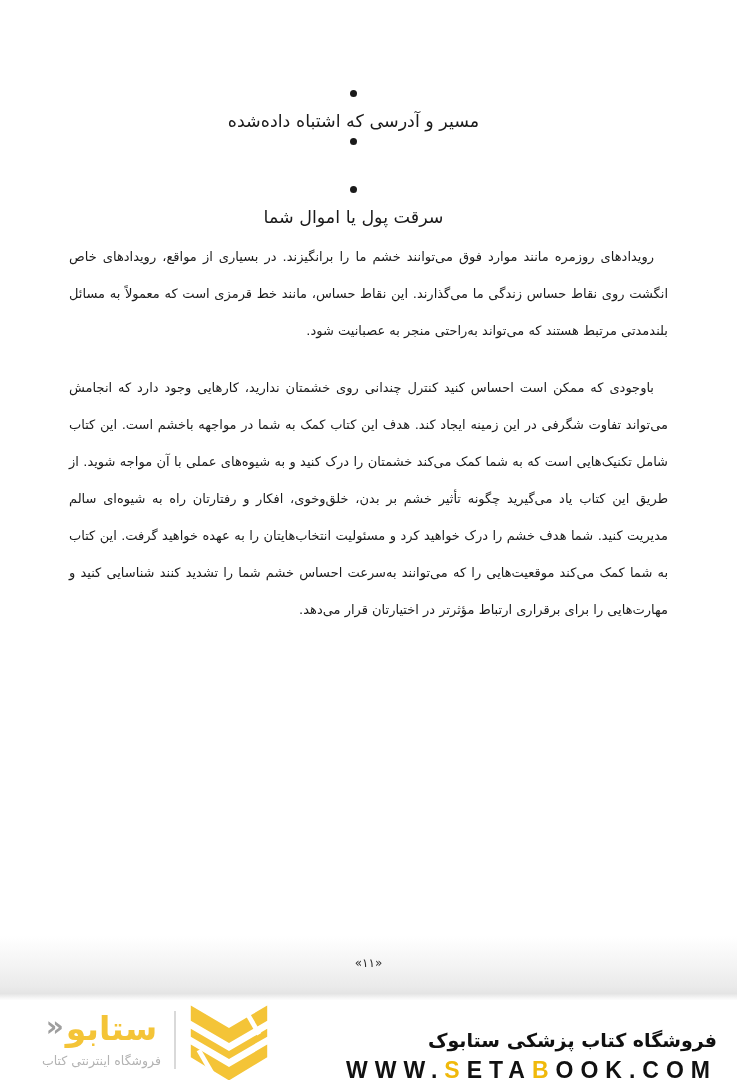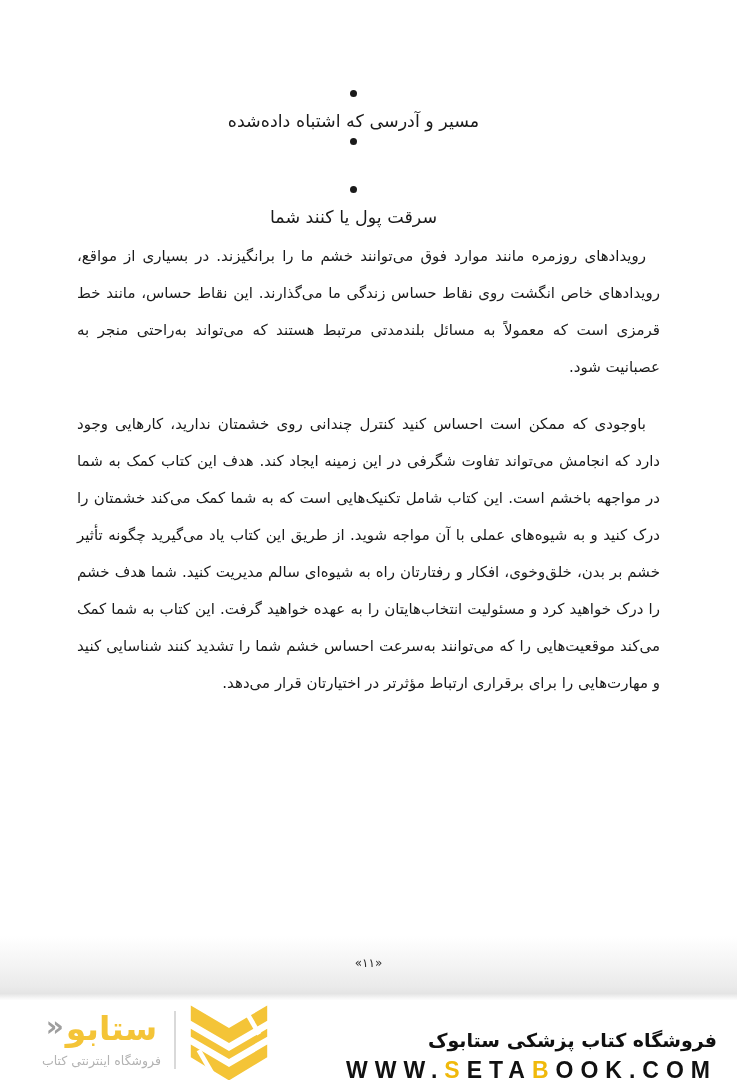--- a/index.html
+++ b/index.html
@@ -34,24 +34,24 @@
   }
   .dot {
     width: 7px; height: 7px;
     border-radius: 50%;
     background: #1a1a1a;
     flex: 0 0 auto;
   }
   .bullet-text { font-size: 17.5px; }
 
   .para {
-    margin: 12px;
+    margin: 4px;
     direction: rtl;
     text-align: justify;
-    font-size: 15px;
+    font-size: 13px;
     line-height: 37px;
     text-indent: 14px;
   }
   .para.first { margin-top: 4px; }
   .para + .para { margin-top: 20px; }
 
   
   .page-end {
     position: absolute;
     left: 0; right: 0; top: 936px;
@@ -152,21 +152,21 @@
     <ul class="bullet-list">
       <li class="bullet-item">
         <span class="dot"></span>
         <span class="bullet-text">مسیر و آدرسی که اشتباه داده‌شده</span>
       </li>
       <li class="bullet-item">
         <span class="dot"></span>
       </li>
       <li class="bullet-item">
         <span class="dot"></span>
-        <span class="bullet-text">سرقت پول یا کنند شما</span>
+        <span class="bullet-text">سرقت پول یا اموال شما</span>
       </li>
     </ul>
 
     <p class="para first">رویدادهای روزمره مانند موارد فوق می‌توانند خشم ما را برانگیزند. در بسیاری از مواقع، رویدادهای خاص انگشت روی نقاط حساس زندگی ما می‌گذارند. این نقاط حساس، مانند خط قرمزی است که معمولاً به مسائل بلندمدتی مرتبط هستند که می‌تواند به‌راحتی منجر به عصبانیت شود.</p>
     <p class="para">باوجودی که ممکن است احساس کنید کنترل چندانی روی خشمتان ندارید، کارهایی وجود دارد که انجامش می‌تواند تفاوت شگرفی در این زمینه ایجاد کند. هدف این کتاب کمک به شما در مواجهه باخشم است. این کتاب شامل تکنیک‌هایی است که به شما کمک می‌کند خشمتان را درک کنید و به شیوه‌های عملی با آن مواجه شوید. از طریق این کتاب یاد می‌گیرید چگونه تأثیر خشم بر بدن، خلق‌وخوی، افکار و رفتارتان راه به شیوه‌ای سالم مدیریت کنید. شما هدف خشم را درک خواهید کرد و مسئولیت انتخاب‌هایتان را به عهده خواهید گرفت. این کتاب به شما کمک می‌کند موقعیت‌هایی را که می‌توانند به‌سرعت احساس خشم شما را تشدید کنند شناسایی کنید و مهارت‌هایی را برای برقراری ارتباط مؤثرتر در اختیارتان قرار می‌دهد.</p>
   </main>
 
   <div class="page-end">
     <span class="page-num">«۱۱»</span>
   </div>

